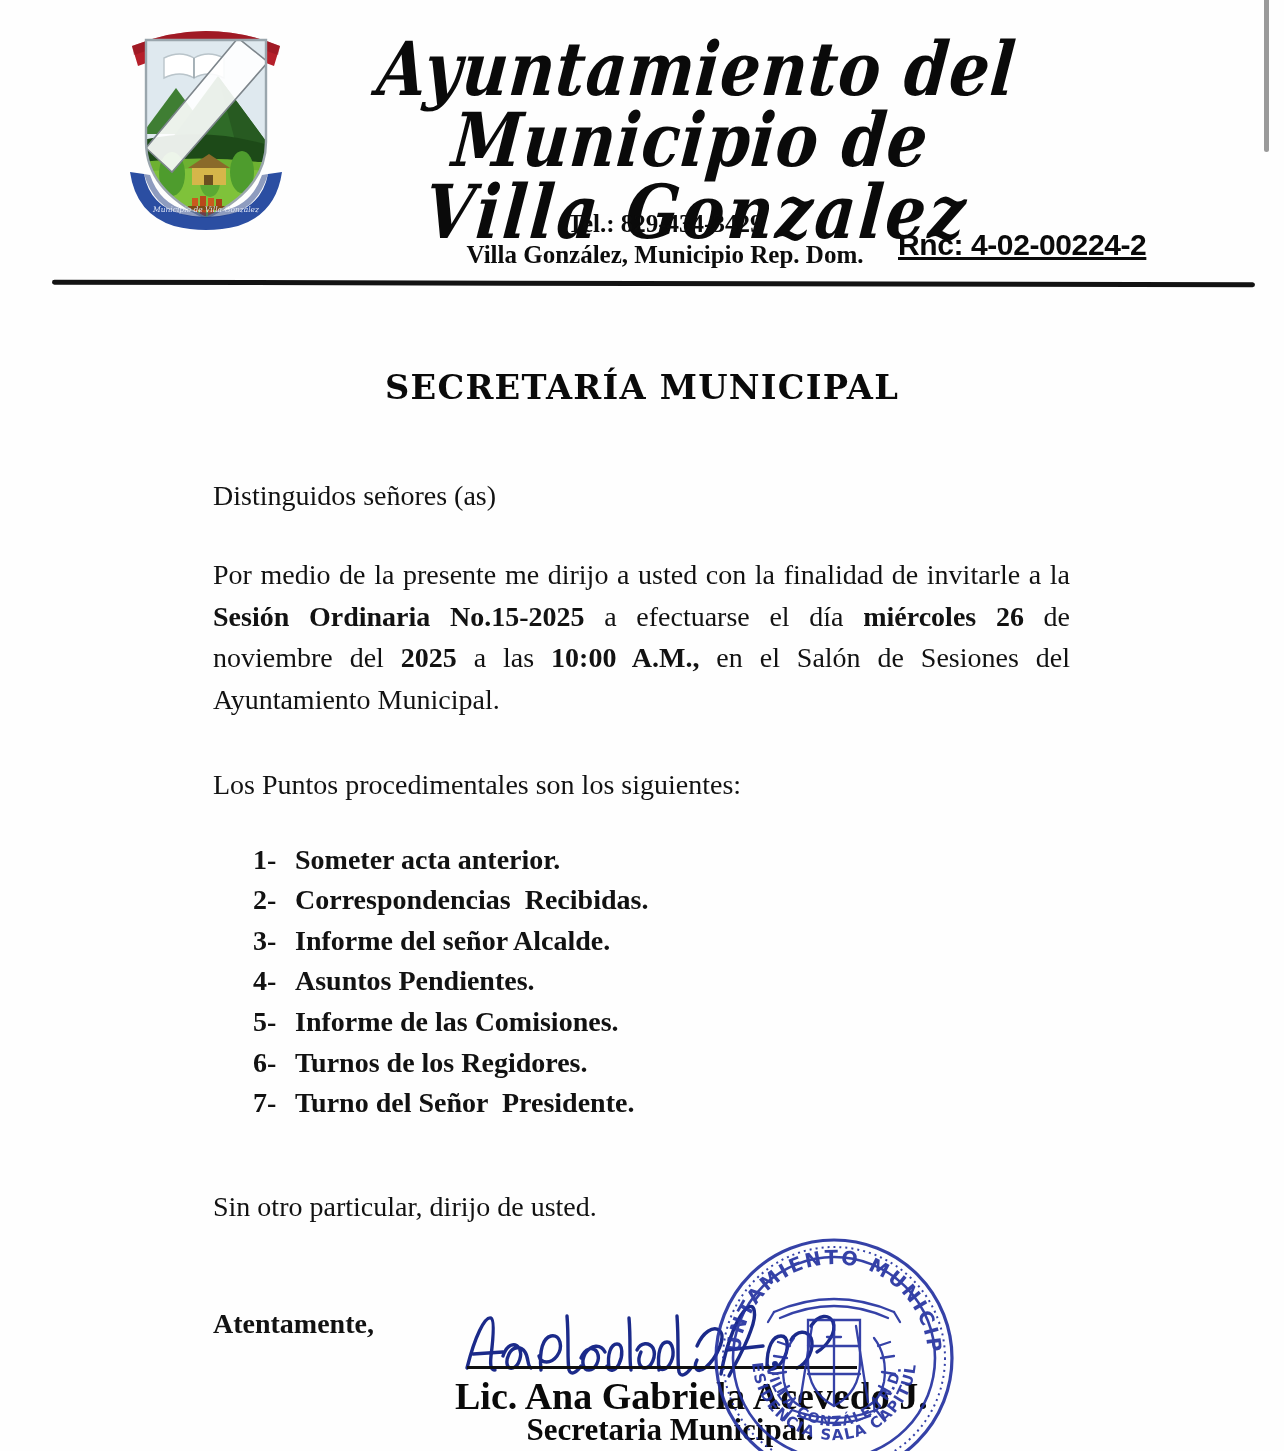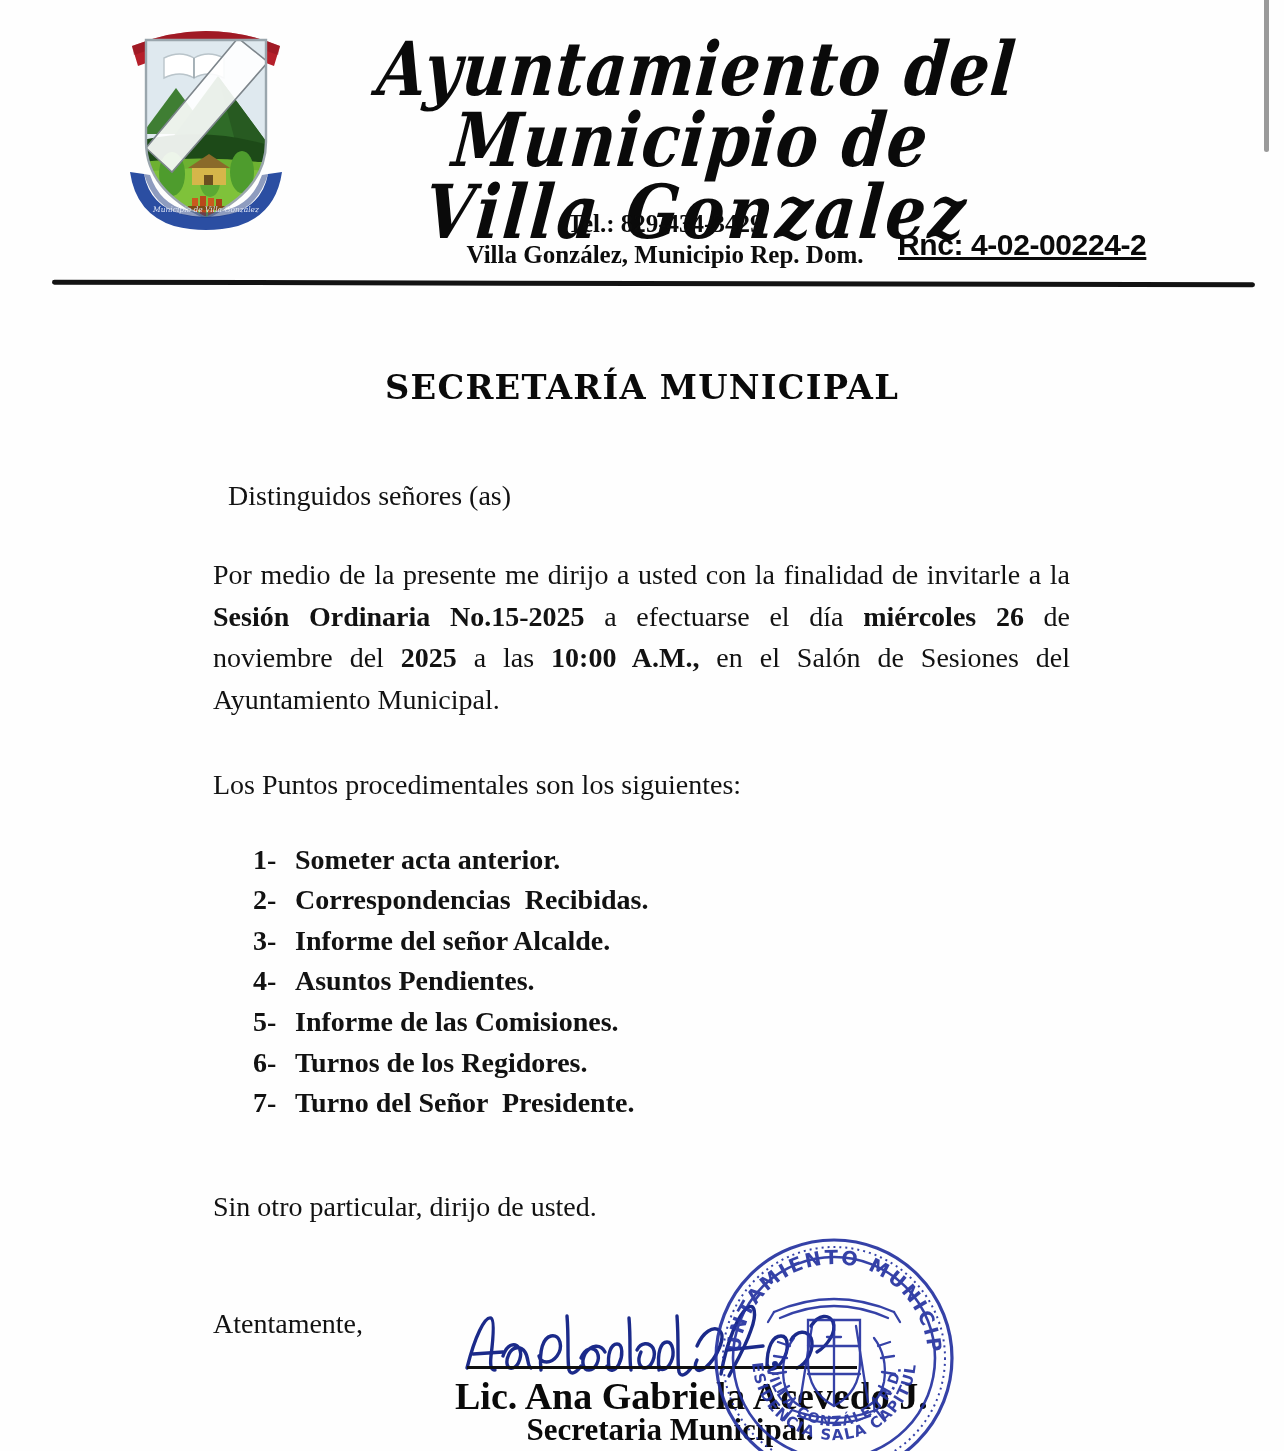--- a/index.html
+++ b/index.html
@@ -129,21 +129,21 @@
     position: absolute;
     left: 213px;
     top: 475px;
     width: 857px;
     font-size: 28px;
     line-height: 1.48;
     color: #121212;
   }
 
   .salutation {
-    margin: 0 0 38px 15px;
+    margin: 0 0 38px 0;
   }
 
   .para-invite {
     margin: 0 0 44px 0;
     text-align: justify;
     text-justify: inter-word;
   }
   .para-invite b { font-weight: 700; }
 
   .para-points {
@@ -165,21 +165,21 @@
     display: inline-block;
     min-width: 42px;
   }
 
   .closing {
     margin: 62px 0 0 0;
   }
 
   .regards {
     margin: 76px 0 0 0;
-    font-weight: 400;
+    font-weight: 700;
   }
 
   
   .sig-block {
     position: absolute;
     left: 455px;
     top: 1300px;
     width: 430px;
     text-align: center;
   }

